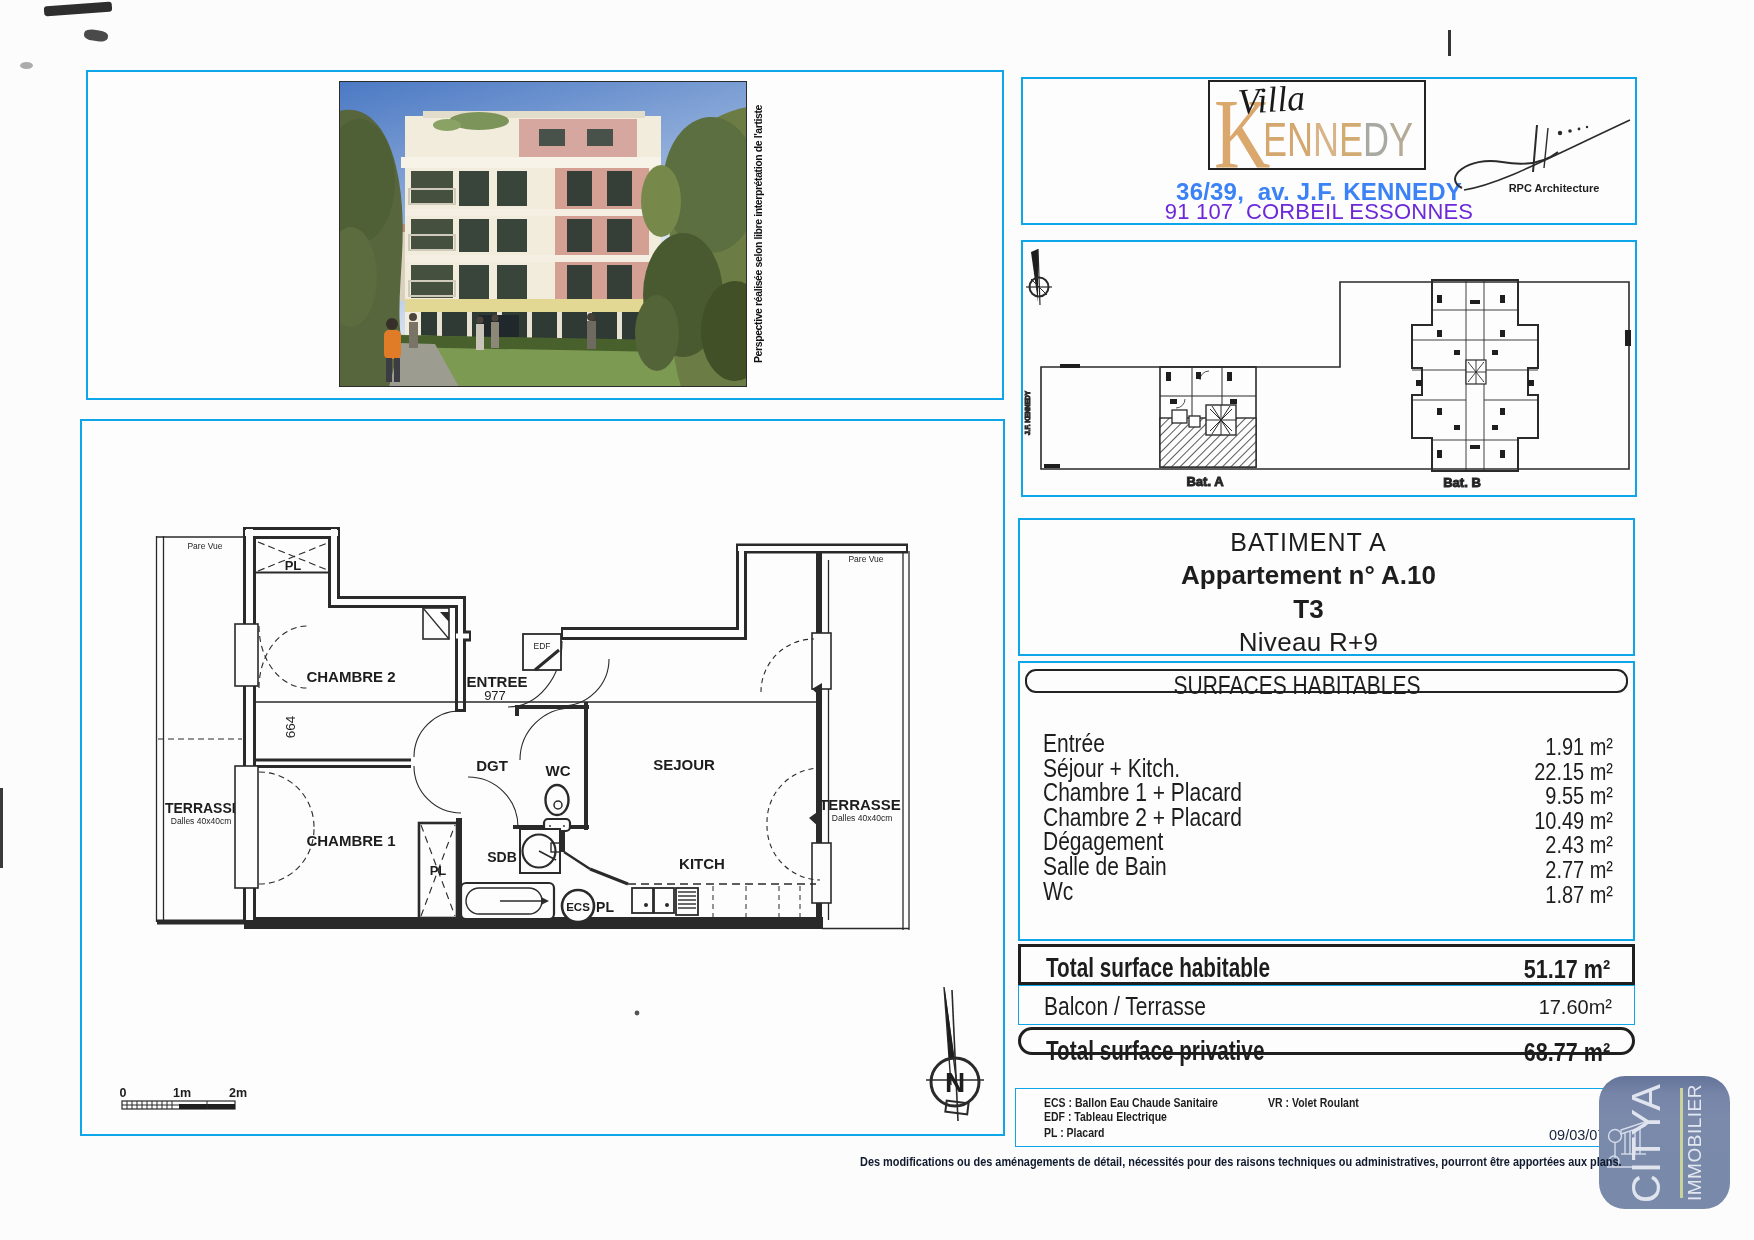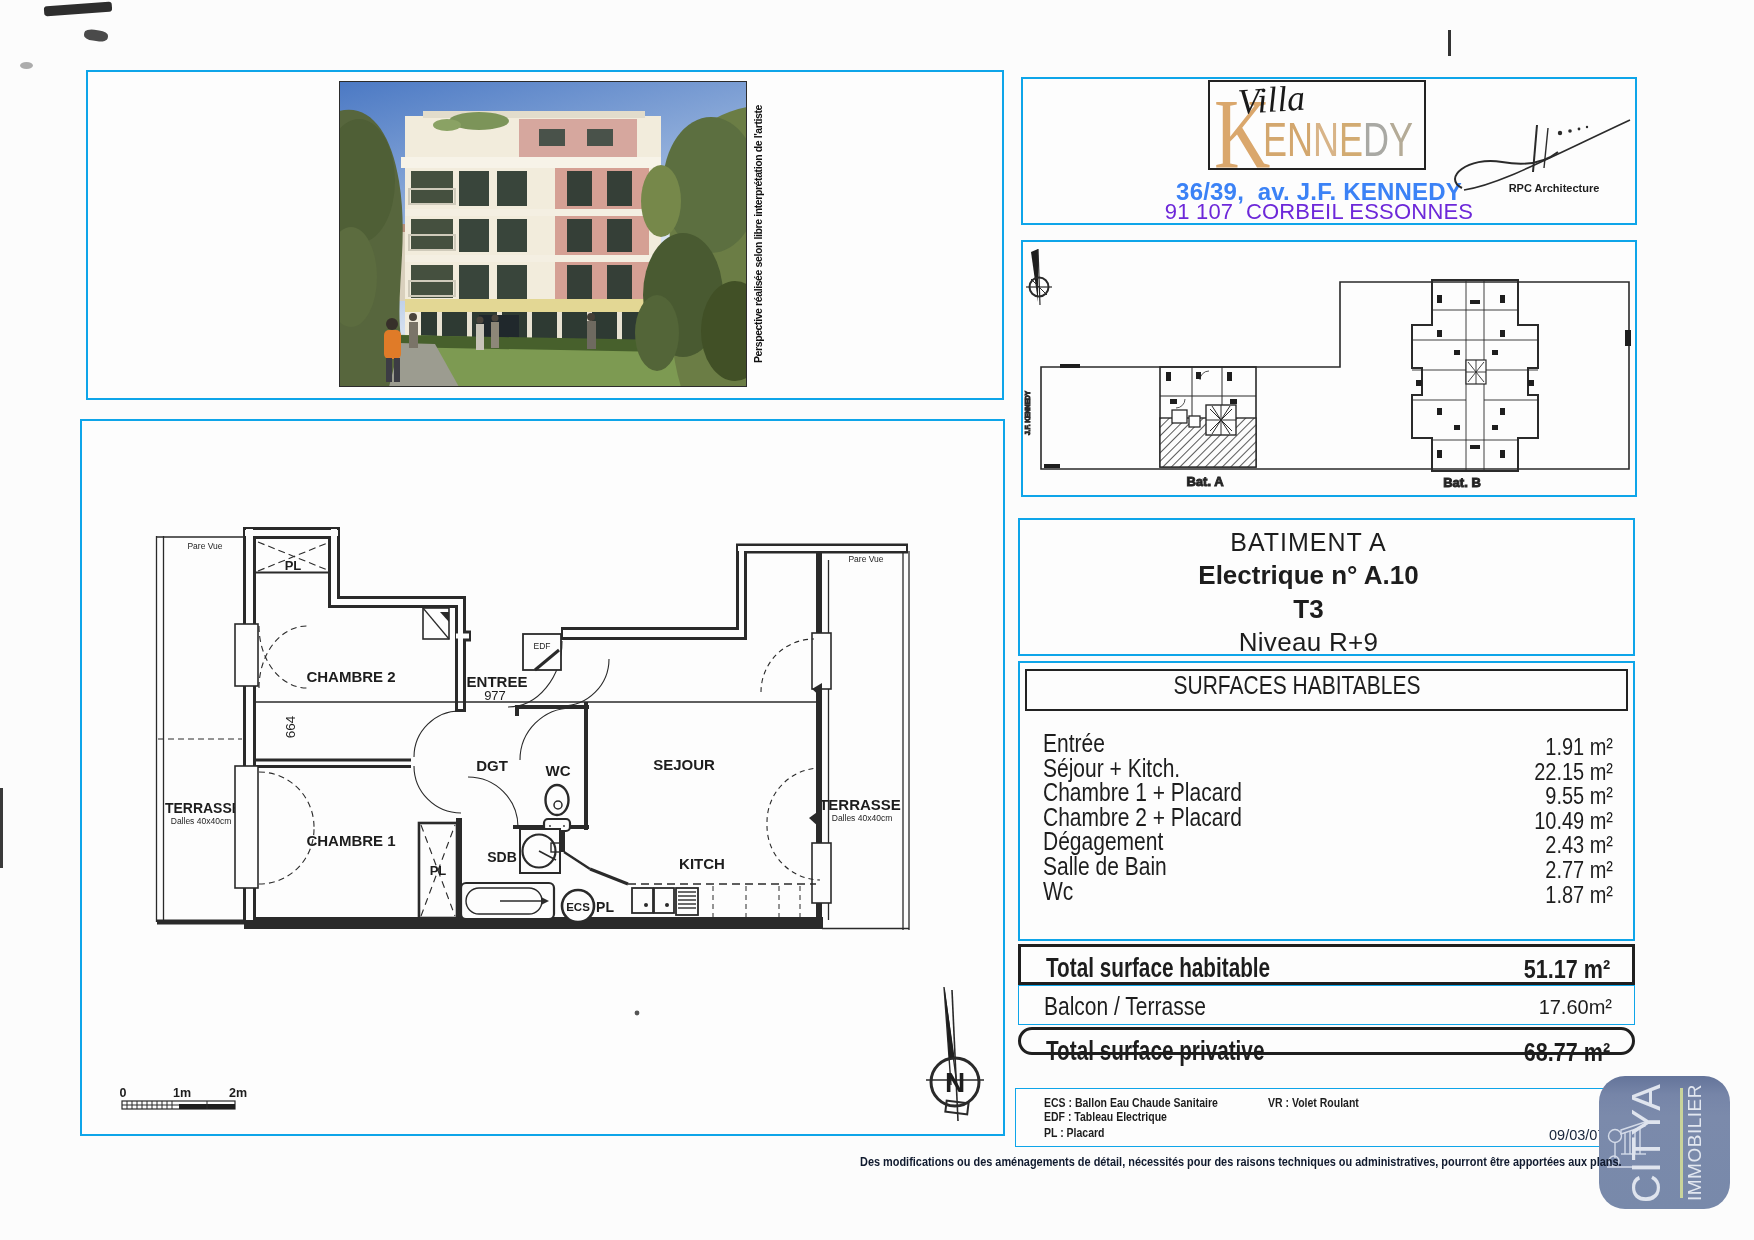--- a/index.html
+++ b/index.html
@@ -504,29 +504,29 @@
       </g>
     </g>
 
     <text x="1462" y="487" font-family="Liberation Sans,sans-serif" font-size="13" font-weight="700" fill="#1d1d1d" text-anchor="middle">Bat. B</text>
   </g>
 </svg>
 
 <div class="pbox" style="left:1018px;top:518px;width:617px;height:138px;border-width:2px;">
  <div style="transform:translateX(-18px);">
   <div style="text-align:center;font-size:25px;letter-spacing:1px;margin-top:8px;">BATIMENT A</div>
-  <div style="text-align:center;font-size:26px;font-weight:700;margin-top:3px;">Electrique n° A.10</div>
+  <div style="text-align:center;font-size:26px;font-weight:700;margin-top:3px;">Appartement n° A.10</div>
   <div style="text-align:center;font-size:26px;font-weight:700;margin-top:3px;">T3</div>
   <div style="text-align:center;font-size:26px;letter-spacing:0.3px;margin-top:2px;">Niveau R+9</div>
  </div>
 </div>
 
 <div class="pbox" style="left:1018px;top:661px;width:617px;height:280px;border-width:2px;"></div>
 
-<div class="pbox" style="left:1025px;top:669px;width:603px;height:42px;border-width:2.5px;border-color:#222;">
+<div class="pbox" style="left:1025px;top:669px;width:603px;height:24px;border-width:2.5px;border-color:#222;border-radius:11px;">
   <div style="text-align:center;width:540px;font-size:25px;margin-top:0px;"><span style="display:inline-block;transform:scaleX(0.84);transform-origin:center;">SURFACES HABITABLES</span></div>
 </div>
 
 <div class="abs" style="left:1043px;top:731px;font-size:25px;line-height:24.6px;transform:scaleX(0.84);transform-origin:left top;white-space:nowrap;">
 Entrée<br>Séjour + Kitch.<br>Chambre 1 + Placard<br>Chambre 2 + Placard<br>Dégagement<br>Salle de Bain<br>Wc
 </div>
 
 <div class="abs" style="left:1380px;top:735px;width:233px;font-size:23.5px;line-height:24.6px;text-align:right;transform:scaleX(0.85);transform-origin:right top;">
 1.91 m²<br>22.15 m²<br>9.55 m²<br>10.49 m²<br>2.43 m²<br>2.77 m²<br>1.87 m²
 </div>

